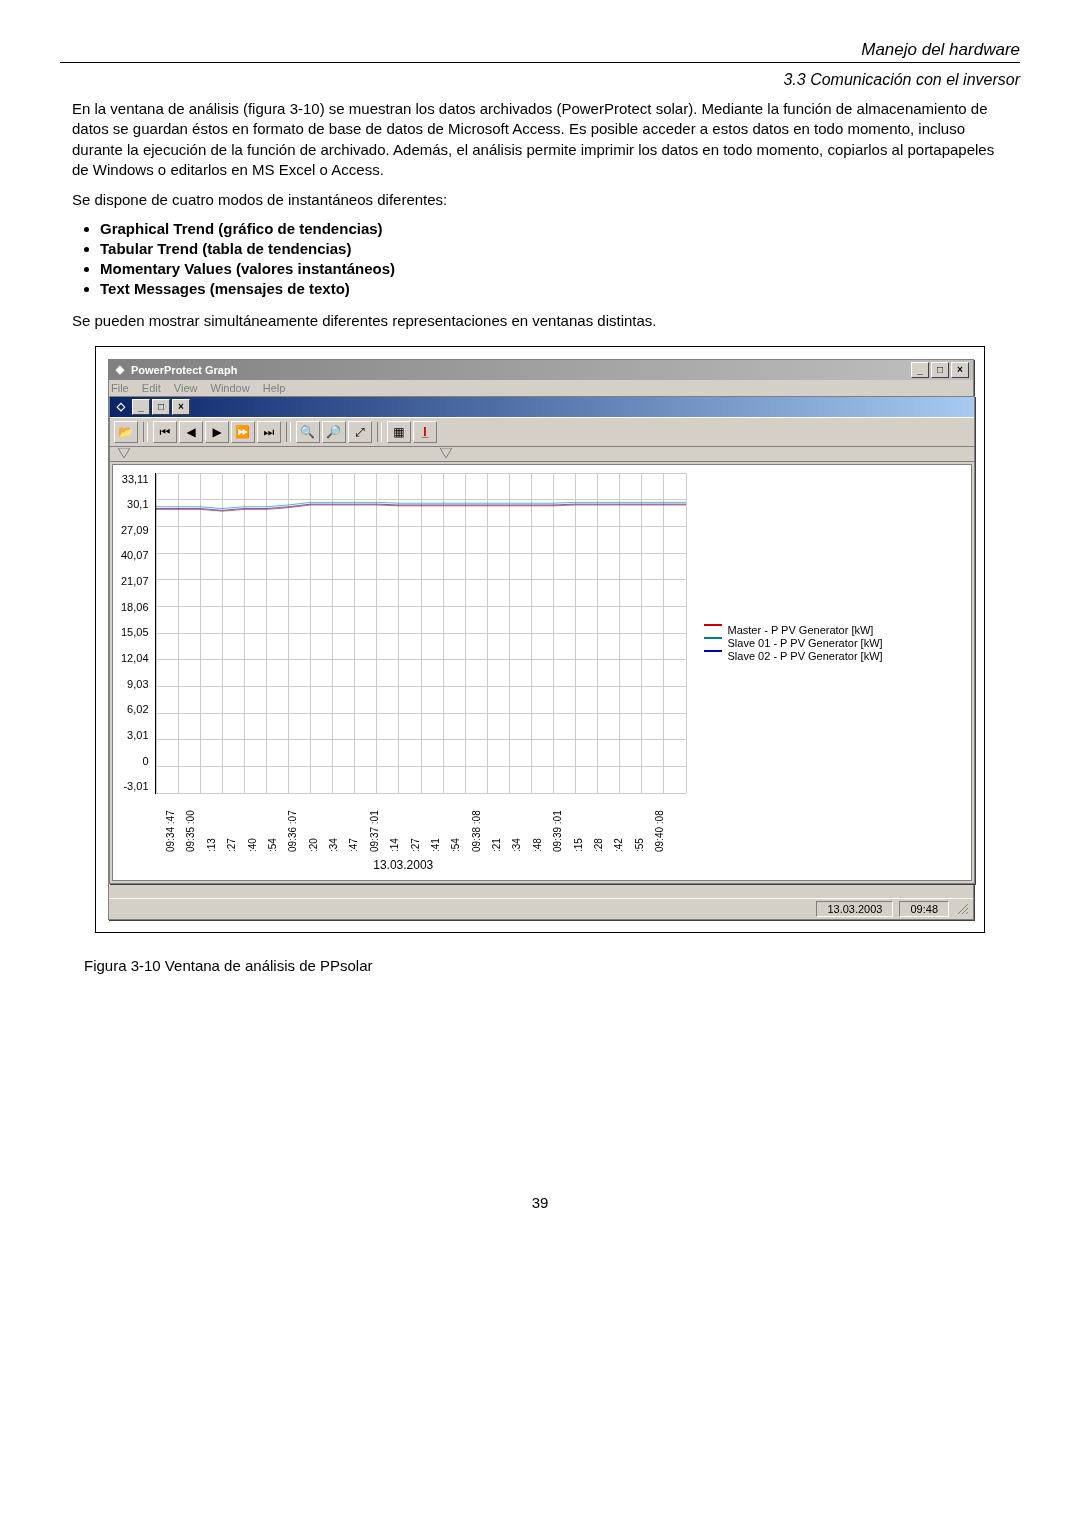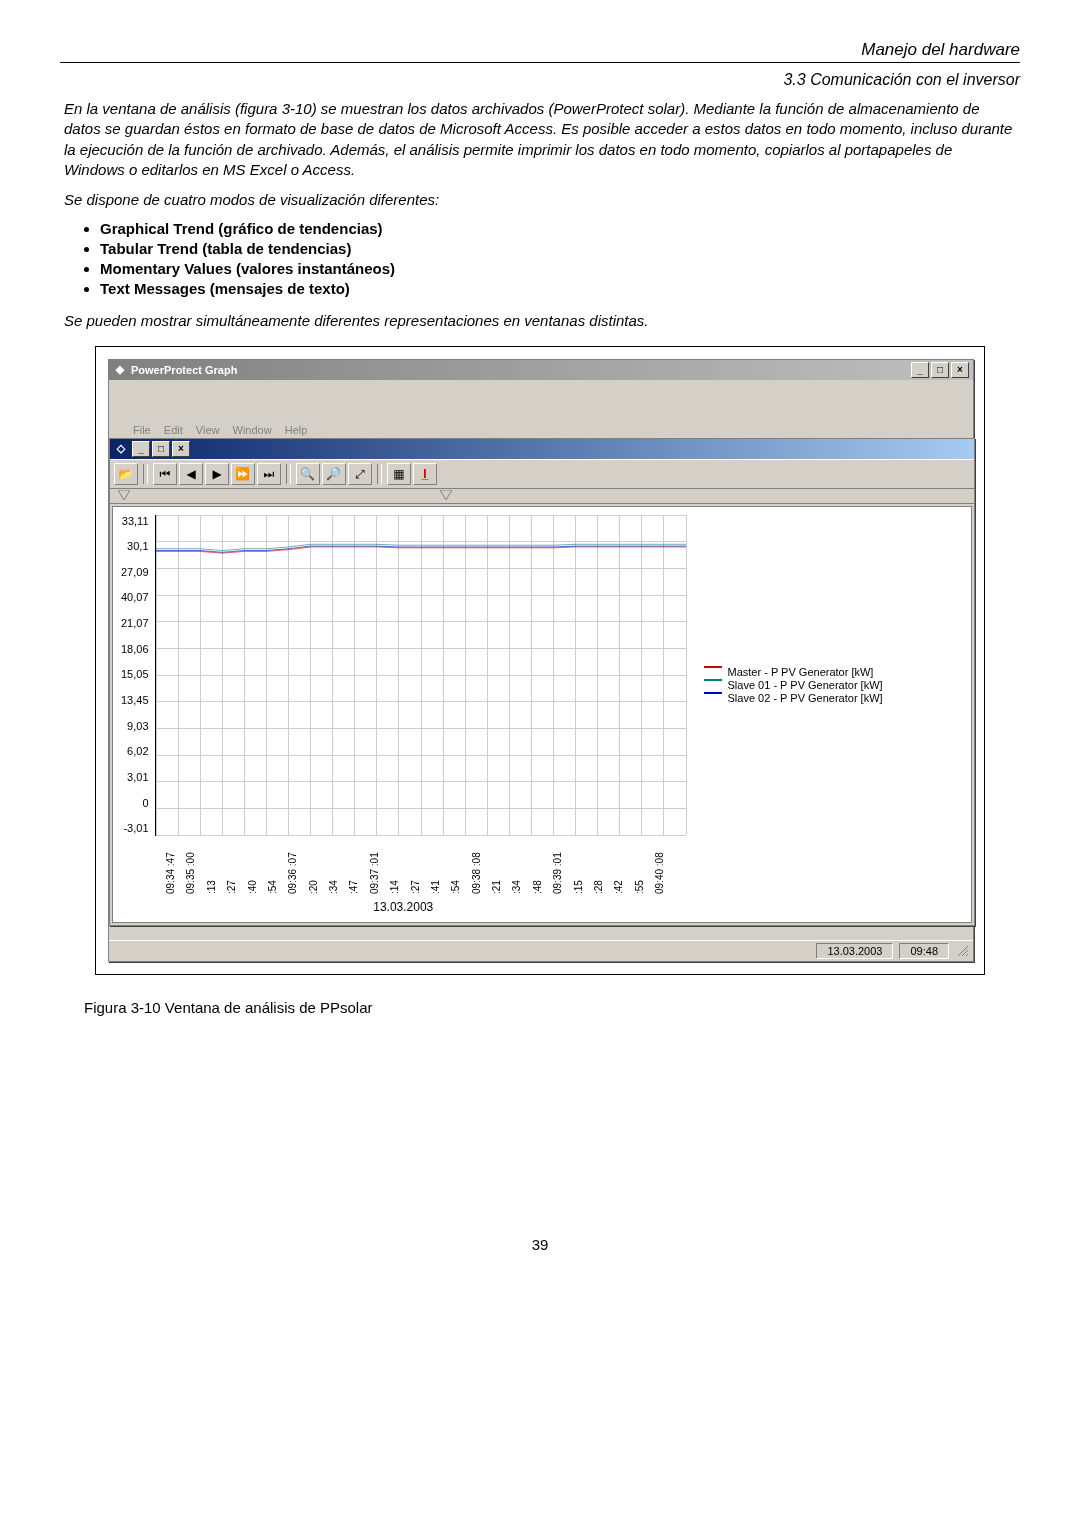--- a/index.html
+++ b/index.html
@@ -17,21 +17,21 @@
     font-style: italic;
     margin-bottom: 2px;
   }
   .header-right .title1 { font-size: 17px; }
   .header-right .title2 { font-size: 16px; }
   .hr-line {
     border: none;
     border-top: 1.5px solid #000;
     margin: 2px 0 8px 0;
   }
-  .para { margin: 10px 4px; line-height: 1.35; font-style: italic; }
+  .para { margin: 10px 12px; line-height: 1.35; }
   .list { margin: 6px 0 14px 40px; padding: 0; font-weight: bold; }
   .list li { margin: 3px 0; }
   .figure-wrap {
     border: 1px solid #000;
     padding: 12px;
     margin: 14px auto 4px auto;
     width: 890px;
     box-sizing: border-box;
   }
   .caption { margin: 24px 24px; font-size: 15px; }
@@ -67,21 +67,21 @@
   .win-btns { display: flex; gap: 2px; }
   .win-btn {
     width: 16px; height: 14px;
     background: #d4d0c8;
     border: 1px solid #fff;
     border-right-color:#404040; border-bottom-color:#404040;
     display: flex; align-items:center; justify-content:center;
     font-family: Arial; font-size:10px; color:#000; font-weight:bold;
     line-height:1;
   }
-  .menubar { background:#d4d0c8; padding:2px 24px; color:#808080; font-size:11px;margin-top:42px; }
+  .menubar { background:#d4d0c8; padding:2px 2px; color:#808080; font-size:11px; }
   .menubar span { margin-right: 10px; }
 
   .toolbar {
     background:#d4d0c8;
     border-top:1px solid #fff; border-bottom:1px solid #808080;
     padding:3px 4px;
     display:flex; gap:2px; align-items:center;
   }
   .tool-btn {
     width:22px; height:20px;
@@ -171,21 +171,21 @@
 <div class="header-right">
   <div class="title1">Manejo del hardware</div>
 </div>
 <hr class="hr-line">
 <div class="header-right">
   <div class="title2">3.3 Comunicación con el inversor</div>
 </div>
 
 <p class="para">En la ventana de análisis (figura 3-10) se muestran los datos archivados (PowerProtect solar). Mediante la función de almacenamiento de datos se guardan éstos en formato de base de datos de Microsoft Access. Es posible acceder a estos datos en todo momento, incluso durante la ejecución de la función de archivado. Además, el análisis permite imprimir los datos en todo momento, copiarlos al portapapeles de Windows o editarlos en MS Excel o Access.</p>
 
-<p class="para">Se dispone de cuatro modos de visualización diferentes:</p>
+<p class="para">Se dispone de cuatro modos de instantáneos diferentes:</p>
 <ul class="list">
   <li>Graphical Trend (gráfico de tendencias)</li>
   <li>Tabular Trend (tabla de tendencias)</li>
   <li>Momentary Values (valores instantáneos)</li>
   <li>Text Messages (mensajes de texto)</li>
 </ul>
 
 <p class="para">Se pueden mostrar simultáneamente diferentes representaciones en ventanas distintas.</p>
 
 <div class="figure-wrap">
@@ -274,21 +274,21 @@
         <div class="plot-wrap">
           <div class="plot-grid">
             <div class="yaxis" id="y-axis">
                 <div>33,11</div>
                 <div>30,1</div>
                 <div>27,09</div>
                 <div>40,07</div>
                 <div>21,07</div>
                 <div>18,06</div>
                 <div>15,05</div>
-                <div>13,45</div>
+                <div>12,04</div>
                 <div>9,03</div>
                 <div>6,02</div>
                 <div>3,01</div>
                 <div>0</div>
                 <div>-3,01</div>
               </div>
             <div class="plot" id="plot">
                 <div class="hline" style="top: 0%;"></div>
                 <div class="hline" style="top: 8.33333%;"></div>
                 <div class="hline" style="top: 16.6667%;"></div>

